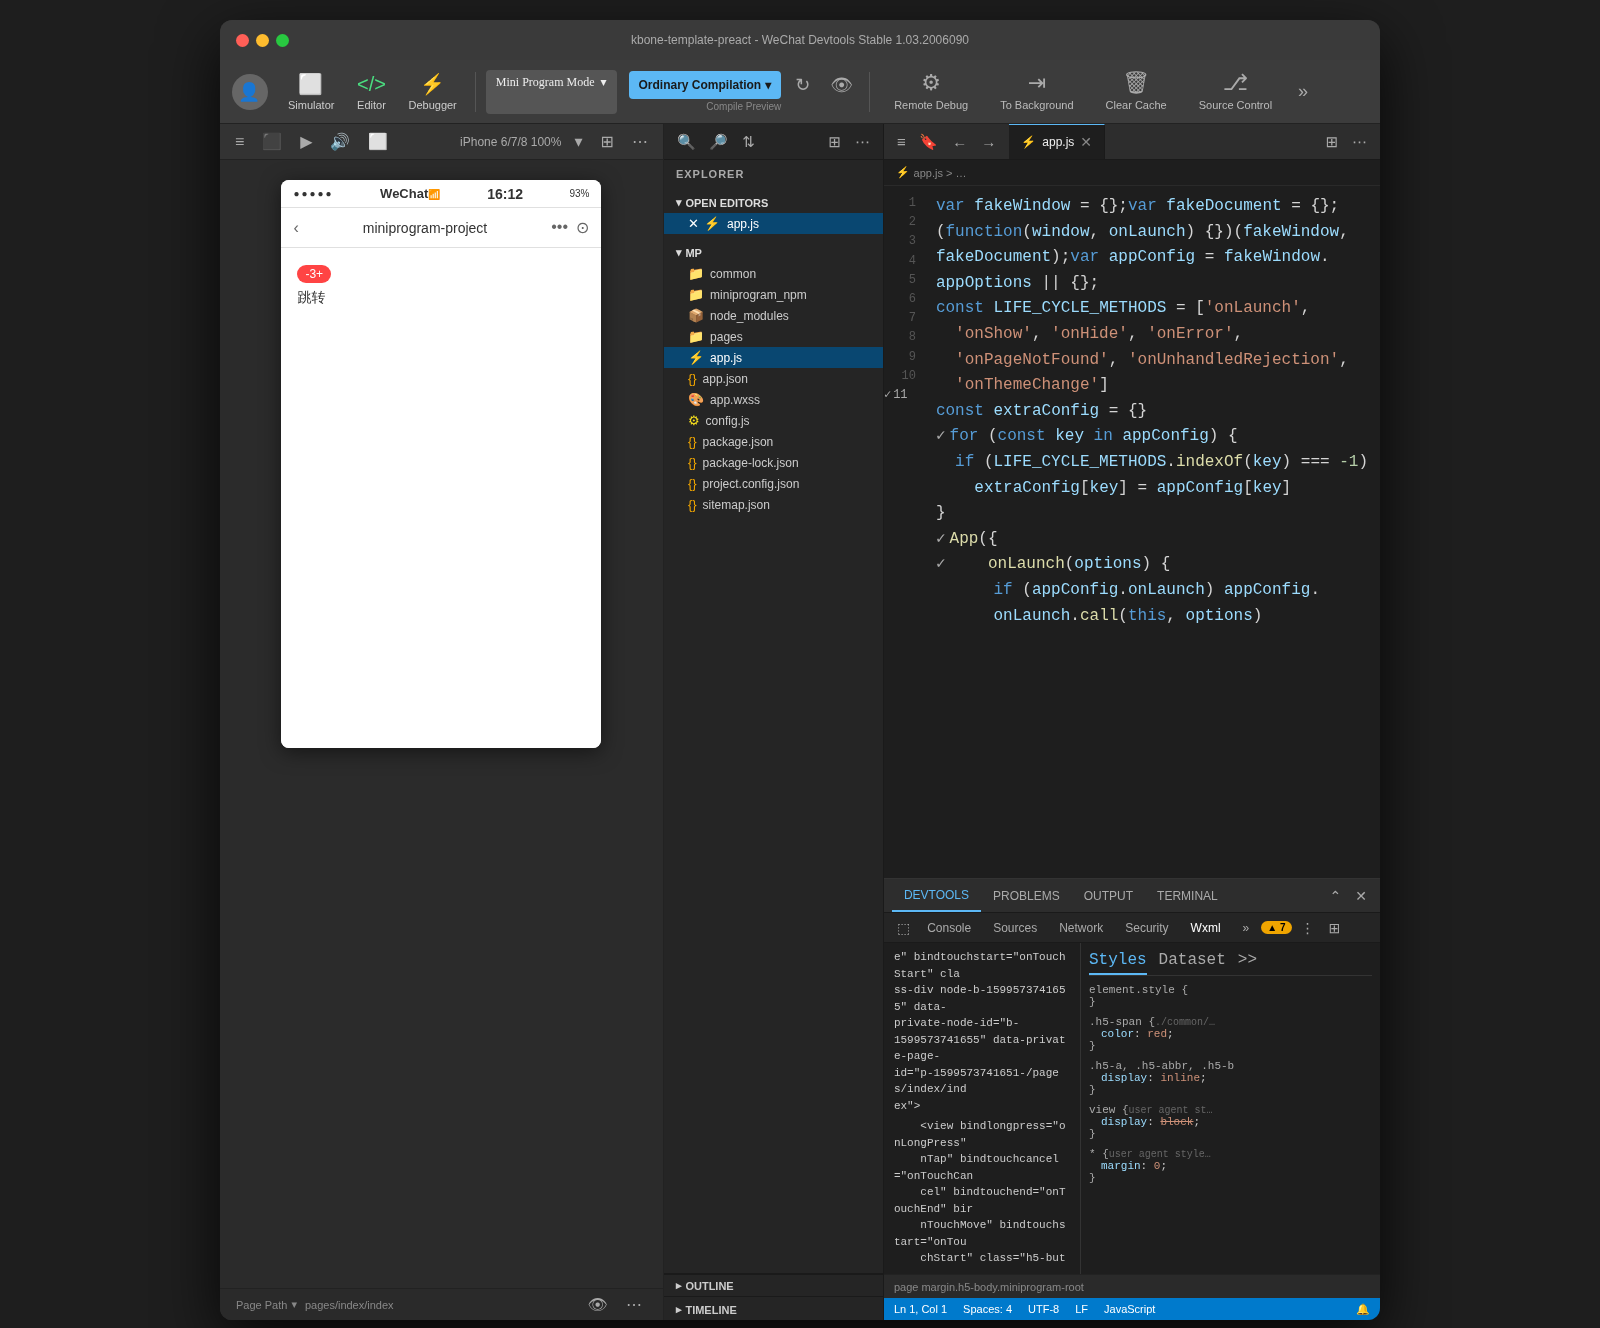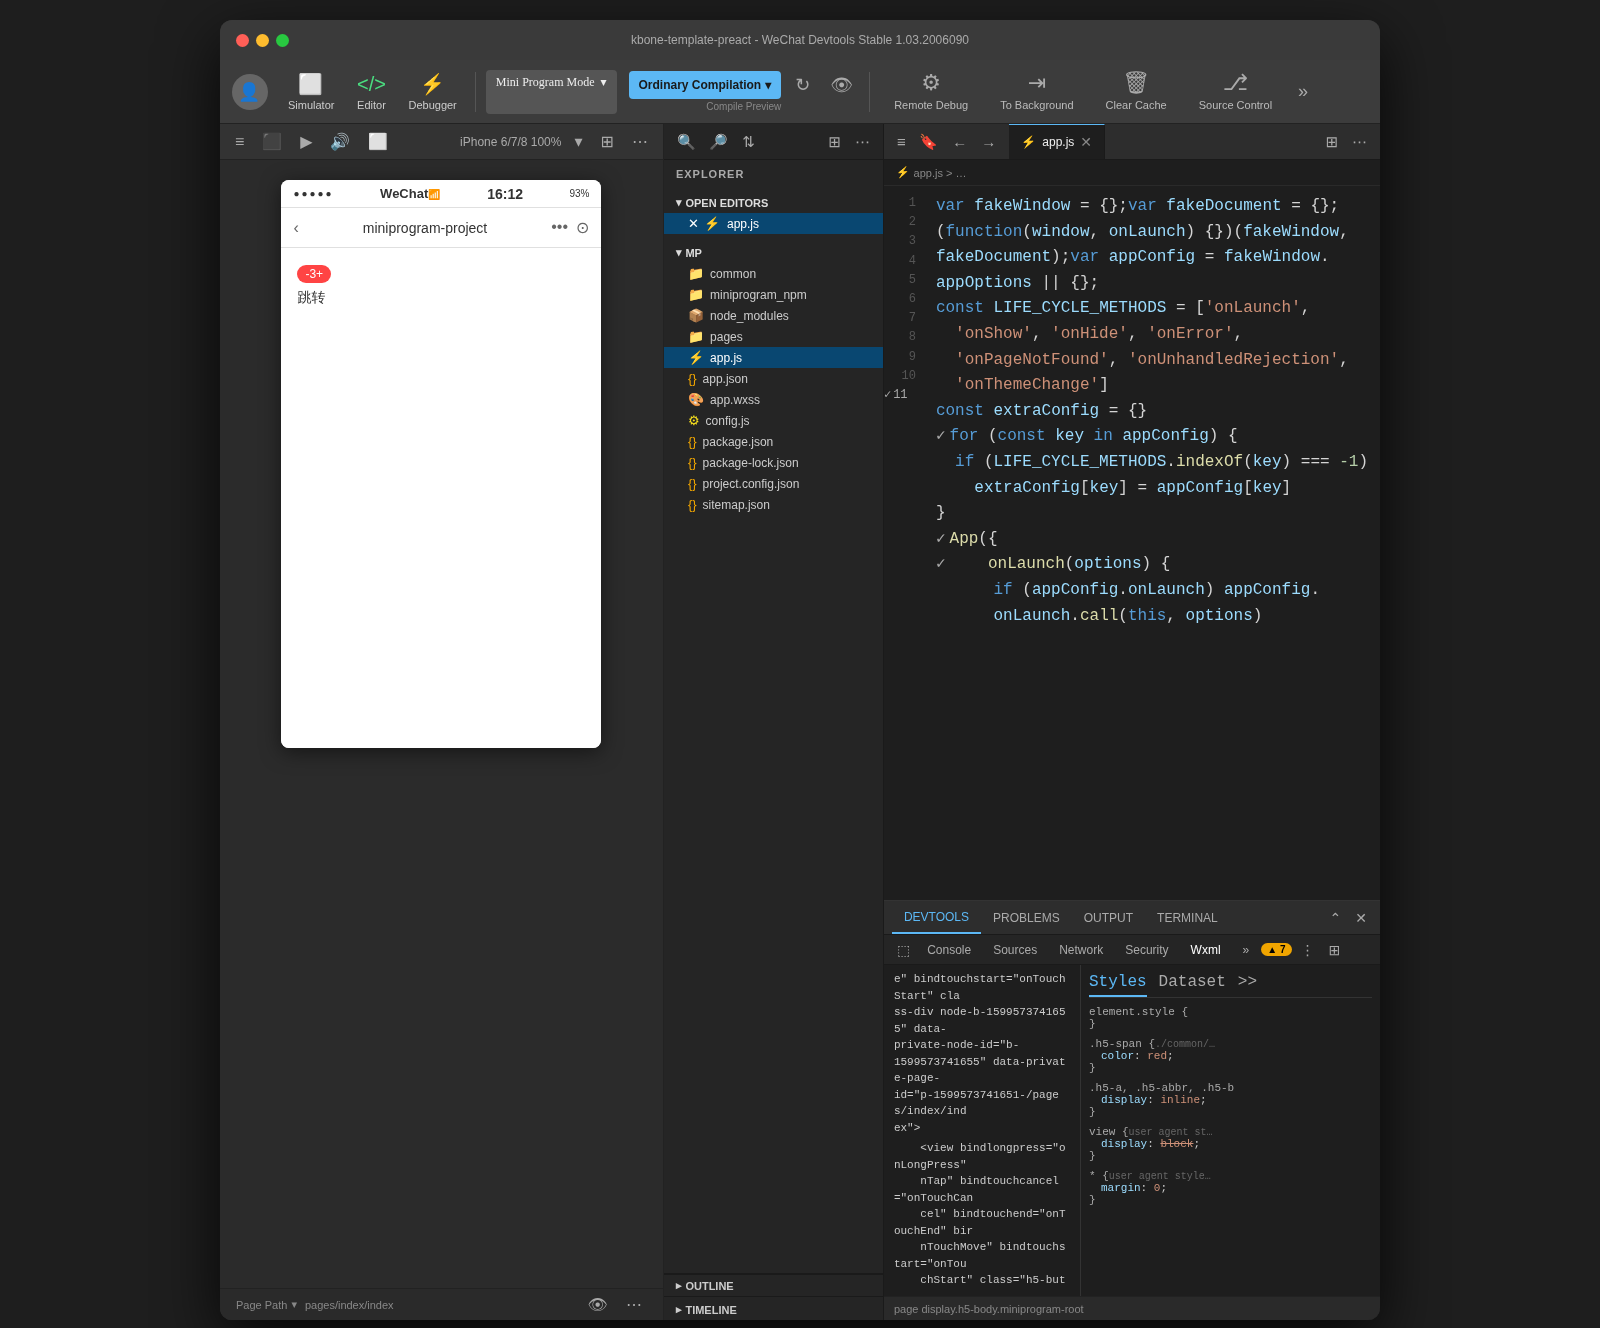--- a/index.html
+++ b/index.html
@@ -953,21 +953,30 @@
                   <div class="style-selector">* {<span style="color:#666;font-size:10px;">user agent style…</span></div>
                   <div class="style-body">
                     <span class="style-prop">margin</span>: <span class="style-val">0</span>;
                   </div>
                   <div class="style-selector">}</div>
                 </div>
               </div>
             </div>
 
             <div class="devtools-bottom-bar">
-              <span>page   display.h5-body.miniprogram-root</span>
-            </div>
-          </div>
-
+              <span>page   margin.h5-body.miniprogram-root</span>
+            </div>
+          </div>
+
+          <div class="editor-status-bar">
+            <span>Ln 1, Col 1</span>
+            <span>Spaces: 4</span>
+            <span>UTF-8</span>
+            <span>LF</span>
+            <span>JavaScript</span>
+            <div class="spacer"></div>
+            <span>🔔</span>
+          </div>
         </div>
       </div>
     </div>
   </div>
 </div>
 
 </body></html>

